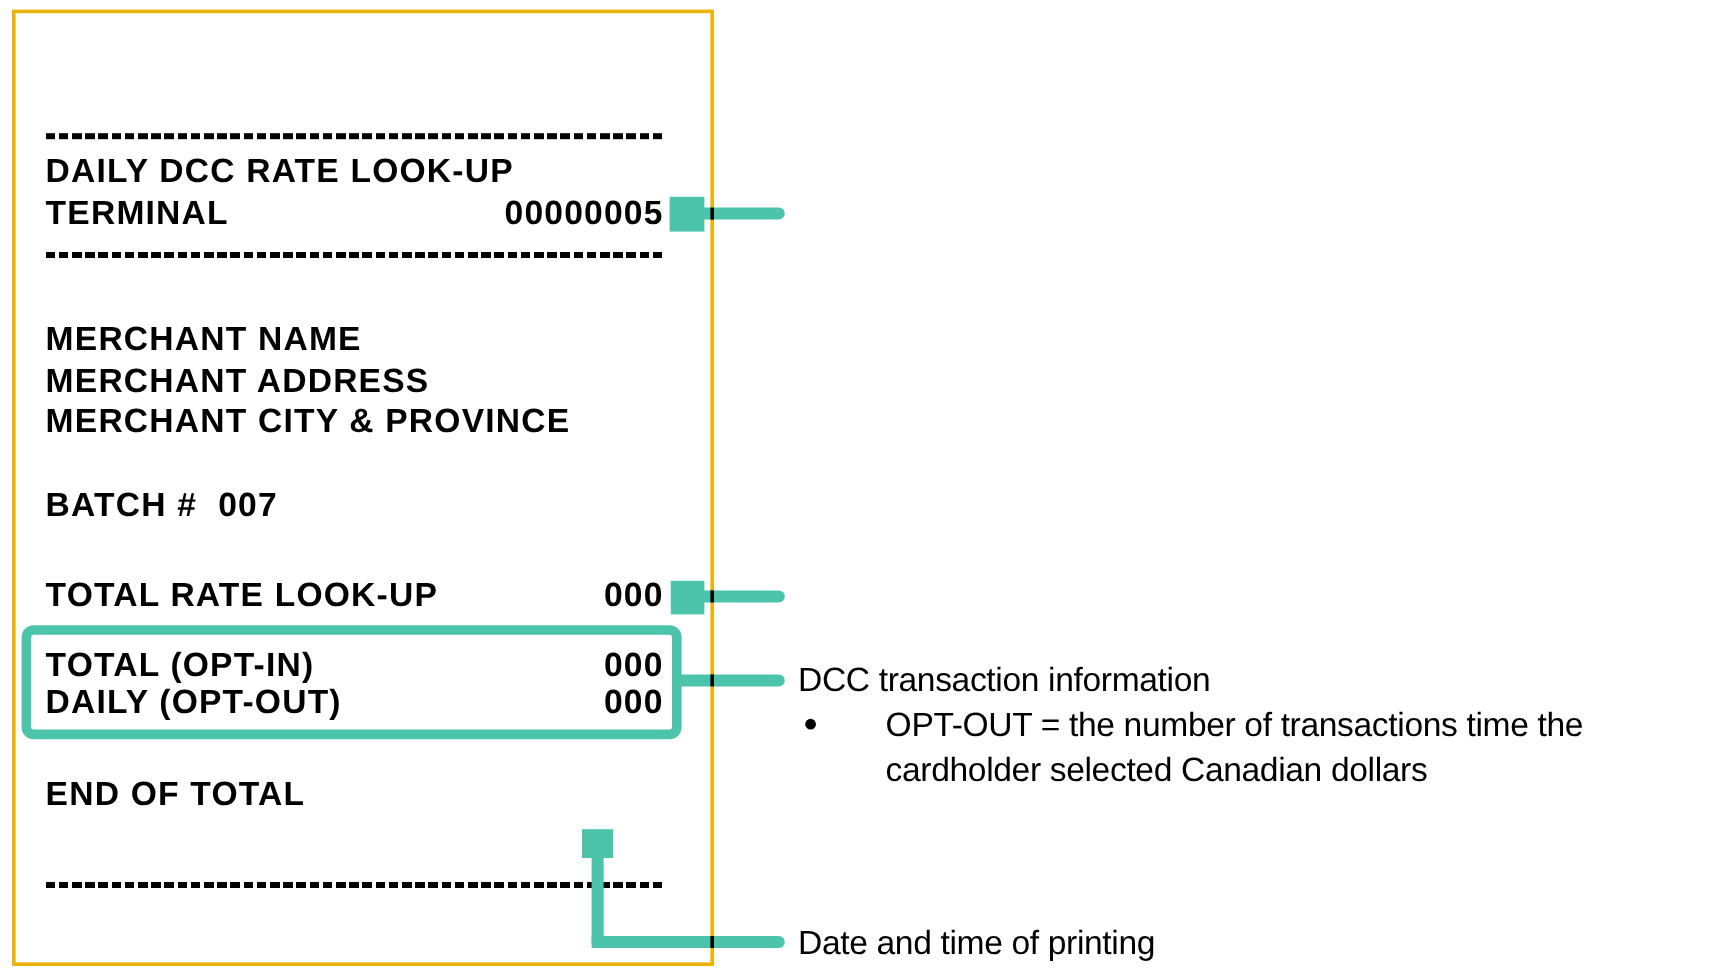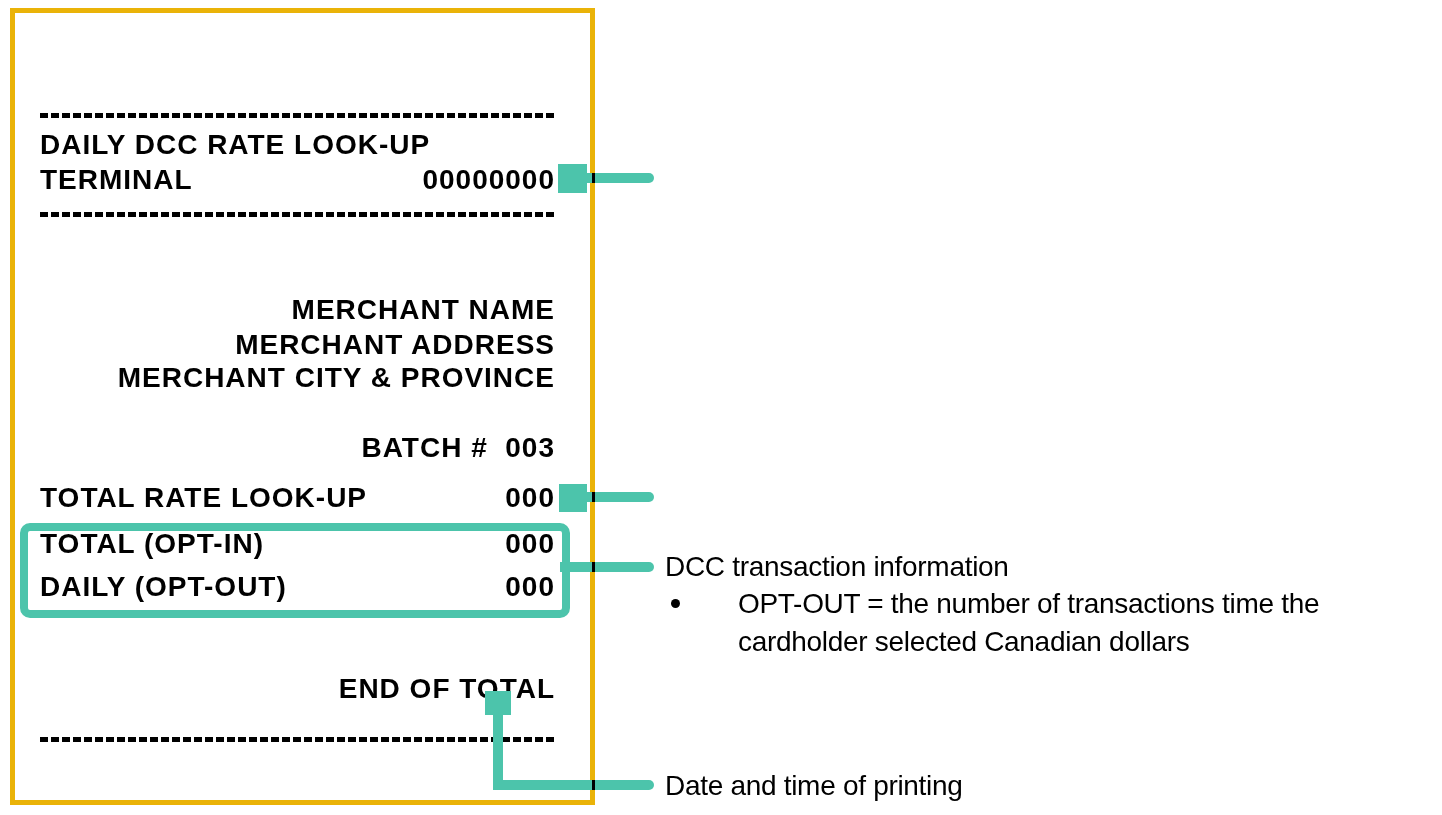--- a/index.html
+++ b/index.html
@@ -4,41 +4,41 @@
 <style>
   * { margin:0; padding:0; box-sizing:border-box; }
   html,body { background:#ffffff; }
   .stage {
     position:relative; width:1442px; height:815px; background:#fff;
     font-family:"Liberation Sans", sans-serif; color:#000; overflow:hidden;
   }
   
   .receipt {
     position:absolute; left:10px; top:8px; width:585px; height:797px;
-    border:5px solid #eab308; background:#fff;
+    border:3px solid #eab308; background:#fff;
   }
   .r-row {
     position:absolute; left:25px; width:515px; font-weight:bold;
     font-size:28px; line-height:34px; letter-spacing:1px; white-space:pre;
     display:flex; justify-content:space-between;
   }
-  .r-center { display:block; text-align:right; justify-content:center;margin-top:25px; }
+  .r-center { display:block; text-align:left; justify-content:center; }
   .dash {
     position:absolute; left:25px; width:515px; height:5px;
     background:repeating-linear-gradient(to right,#000 0,#000 8px,transparent 8px,transparent 11px);
   }
   #dash1 { top:100px; } #dash2 { top:199px; } #dash3 { top:724px; }
   #row-daily    { top:115px; }
   #row-terminal { top:150px; }
   #row-mname    { top:255px; }
   #row-maddr    { top:290px; }
   #row-mcity    { top:323px; }
   #row-batch    { top:393px; }
   #row-rate     { top:468px; }
-  #row-optin    { top:514px; }
+  #row-optin    { top:526px; }
   #row-optout   { top:557px; }
   #row-end      { top:634px; }
   #row-datetime { top:668px; }
   .hl-box {
     position:absolute; left:5px; top:510px; width:550px; height:95px;
     border:8px solid var(--accent); border-radius:10px; background:transparent;
   }
   
   .sq   { position:absolute; background:var(--accent); }
   .ln   { position:absolute; background:var(--accent); height:10px; border-radius:0 5px 5px 0; }
@@ -79,30 +79,30 @@
 
 <div class="stage">
 
   <div class="receipt">
     <div class="dash" id="dash1"></div>
 
     <div class="r-row" id="row-daily">DAILY DCC RATE LOOK-UP</div>
 
     <div class="r-row" id="row-terminal">
       <span>TERMINAL</span>
-      <span>00000000</span>
+      <span>00000005</span>
     </div>
 
     <div class="dash" id="dash2"></div>
 
     <div class="r-row r-center" id="row-mname">MERCHANT NAME</div>
     <div class="r-row r-center" id="row-maddr">MERCHANT ADDRESS</div>
     <div class="r-row r-center" id="row-mcity">MERCHANT CITY &amp; PROVINCE</div>
 
-    <div class="r-row r-center" id="row-batch">BATCH #  003</div>
+    <div class="r-row r-center" id="row-batch">BATCH #  007</div>
 
     <div class="r-row" id="row-rate">
       <span>TOTAL RATE LOOK-UP</span>
       <span>000</span>
     </div>
 
     <div class="hl-box"></div>
 
     <div class="r-row" id="row-optin">
       <span>TOTAL (OPT-IN)</span>

